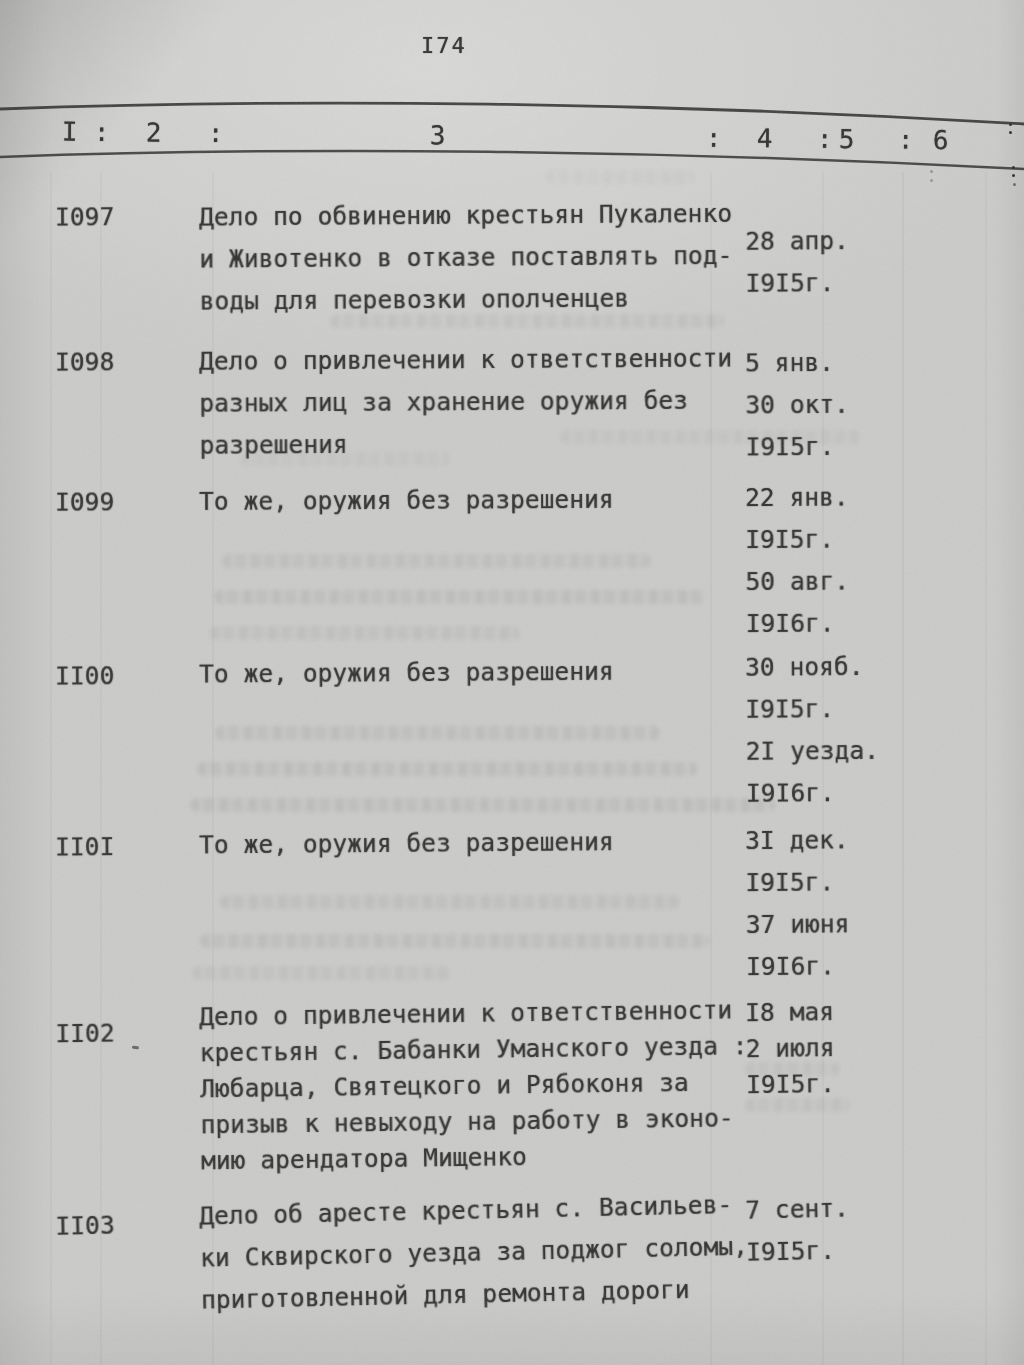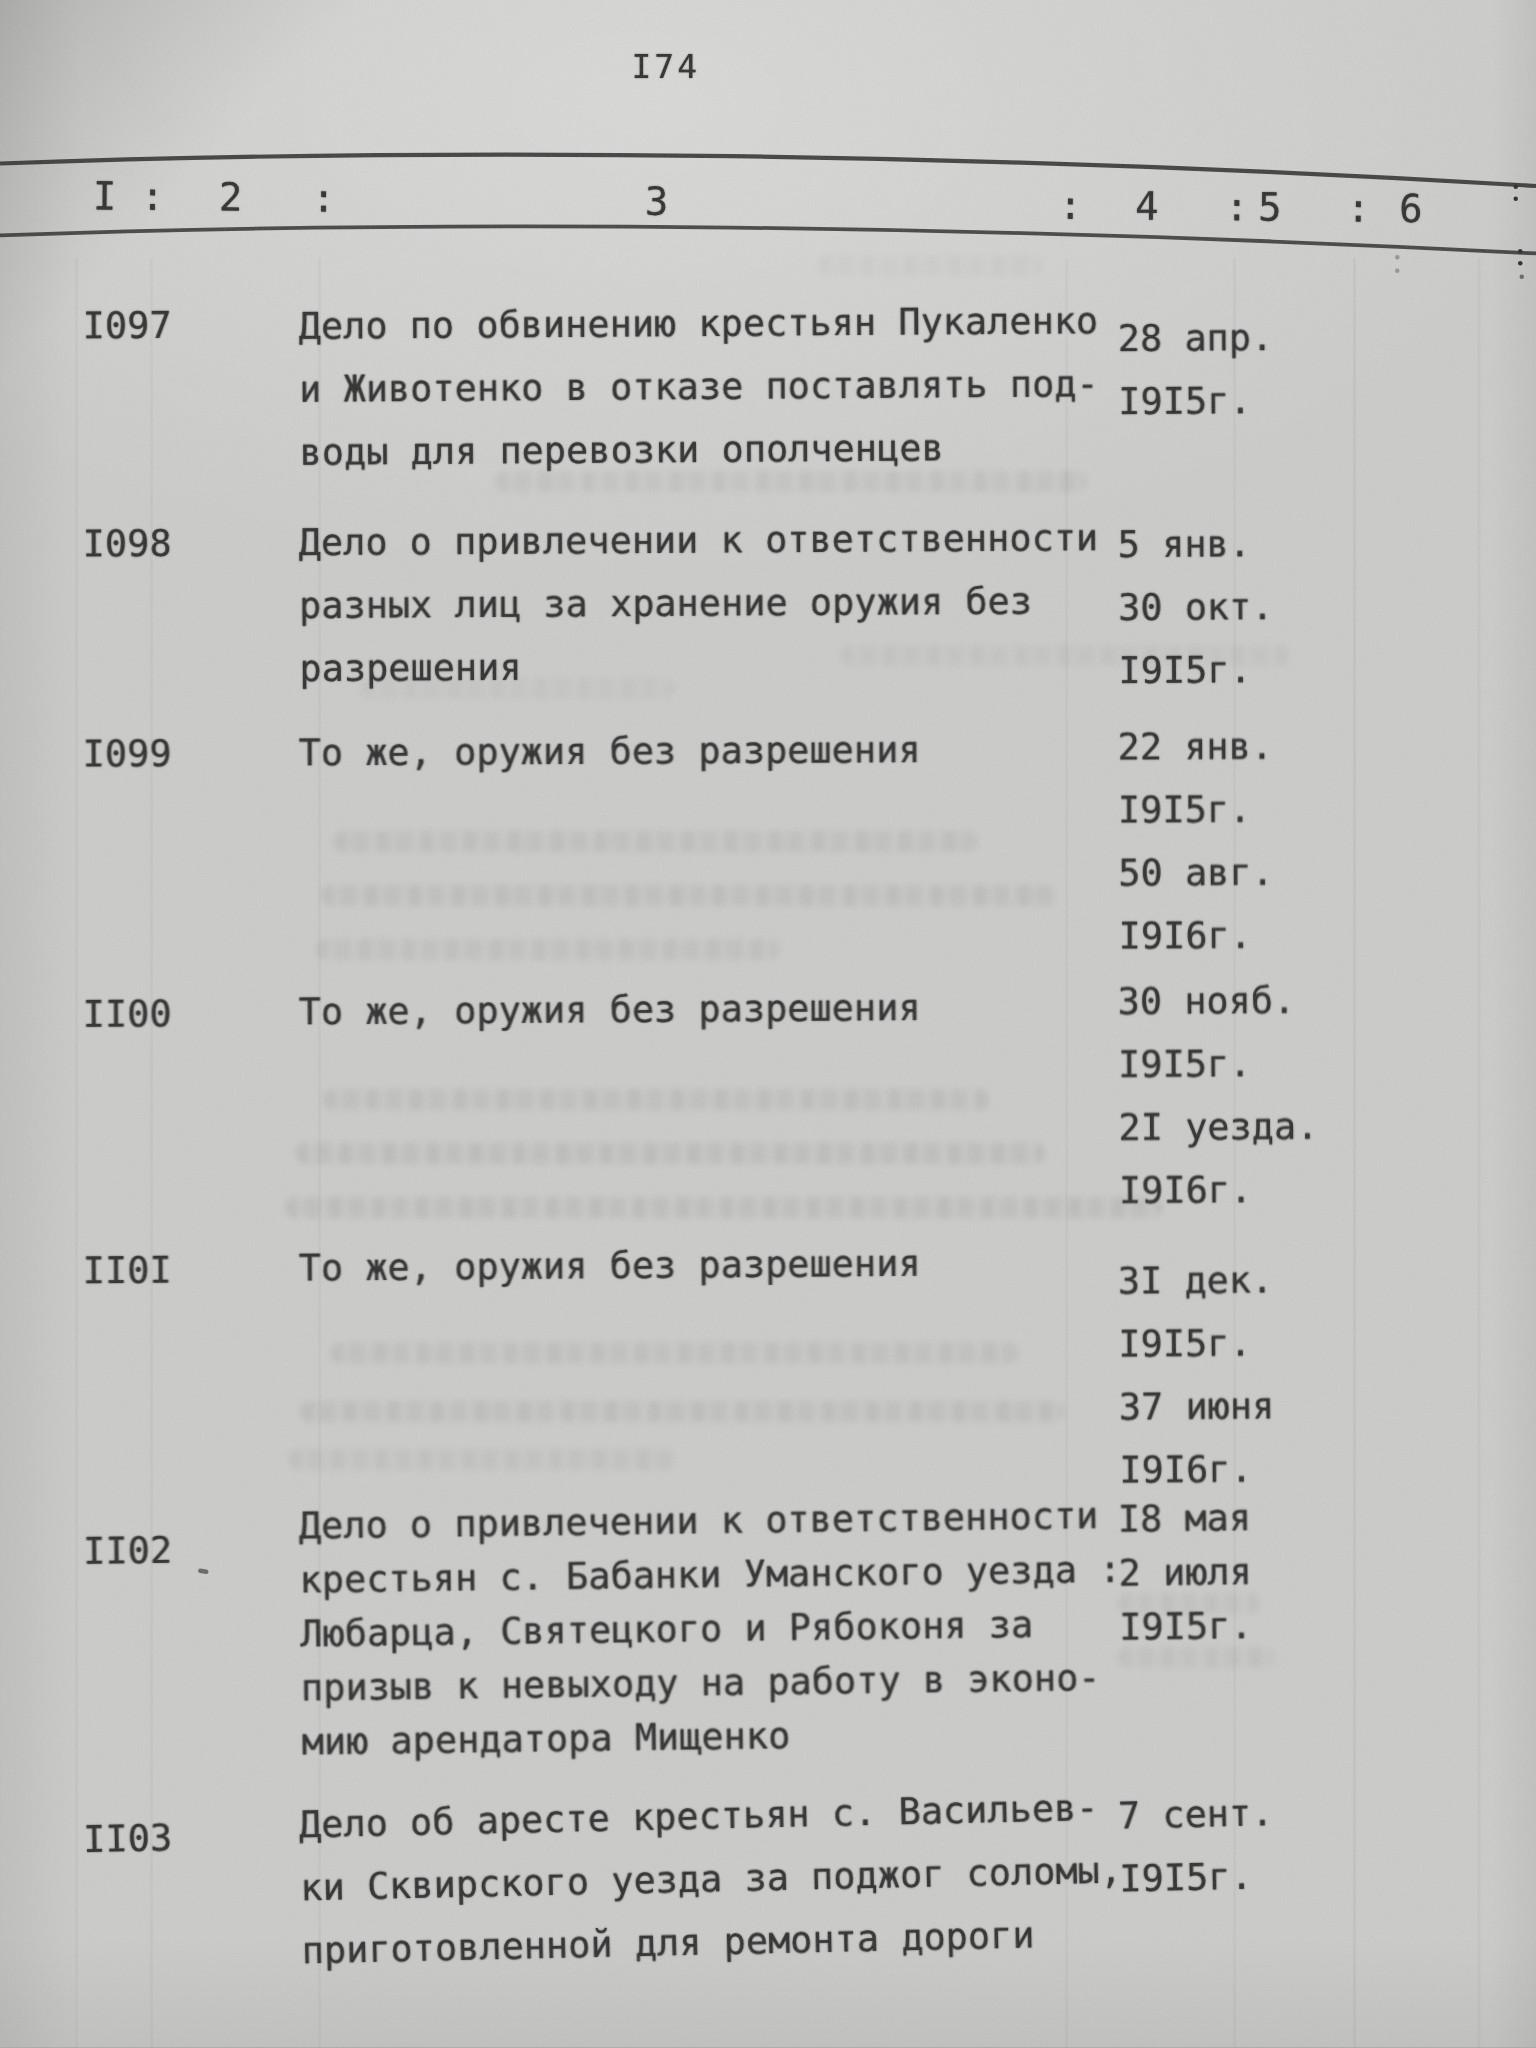--- a/index.html
+++ b/index.html
@@ -122,21 +122,21 @@
   <div class="dotmark" style="left:930px;top:179px;opacity:.35"></div>
   <div class="stray"></div>
 
   <div class="entry" style="top:200px;transform:rotate(-0.4deg)">
     <div class="no" style="margin-top:3px">I097</div>
     <div class="desc" style="margin-top:4px">
       <div class="line">Дело по обвинению крестьян Пукаленко</div>
       <div class="line">и Животенко в отказе поставлять под-</div>
       <div class="line">воды для перевозки ополченцев</div>
     </div>
-    <div class="dates" style="margin-top:16px">
+    <div class="dates" style="margin-top:32px">
       <div class="line">28 апр.</div>
       <div class="line">I9I5г.</div>
     </div>
   </div>
 
   <div class="entry" style="top:344px;transform:rotate(-0.35deg)">
     <div class="no" style="margin-top:4px">I098</div>
     <div class="desc" style="margin-top:4px">
       <div class="line">Дело о привлечении к ответственности</div>
       <div class="line">разных лиц за хранение оружия без</div>
@@ -173,21 +173,21 @@
       <div class="line">2I уезда.</div>
       <div class="line">I9I6г.</div>
     </div>
   </div>
 
   <div class="entry" style="top:828px;transform:rotate(-0.45deg)">
     <div class="no" style="margin-top:5px">II0I</div>
     <div class="desc" style="margin-top:4px">
       <div class="line">То же, оружия без разрешения</div>
     </div>
-    <div class="dates" style="margin-top:17px">
+    <div class="dates" style="margin-top:4px">
       <div class="line">3I дек.</div>
       <div class="line">I9I5г.</div>
       <div class="line">37 июня</div>
       <div class="line">I9I6г.</div>
     </div>
   </div>
 
   <div class="entry tight" style="top:1000px;transform:rotate(-0.75deg)">
     <div class="no" style="margin-top:20px">II02</div>
     <div class="desc" style="margin-top:5px">

